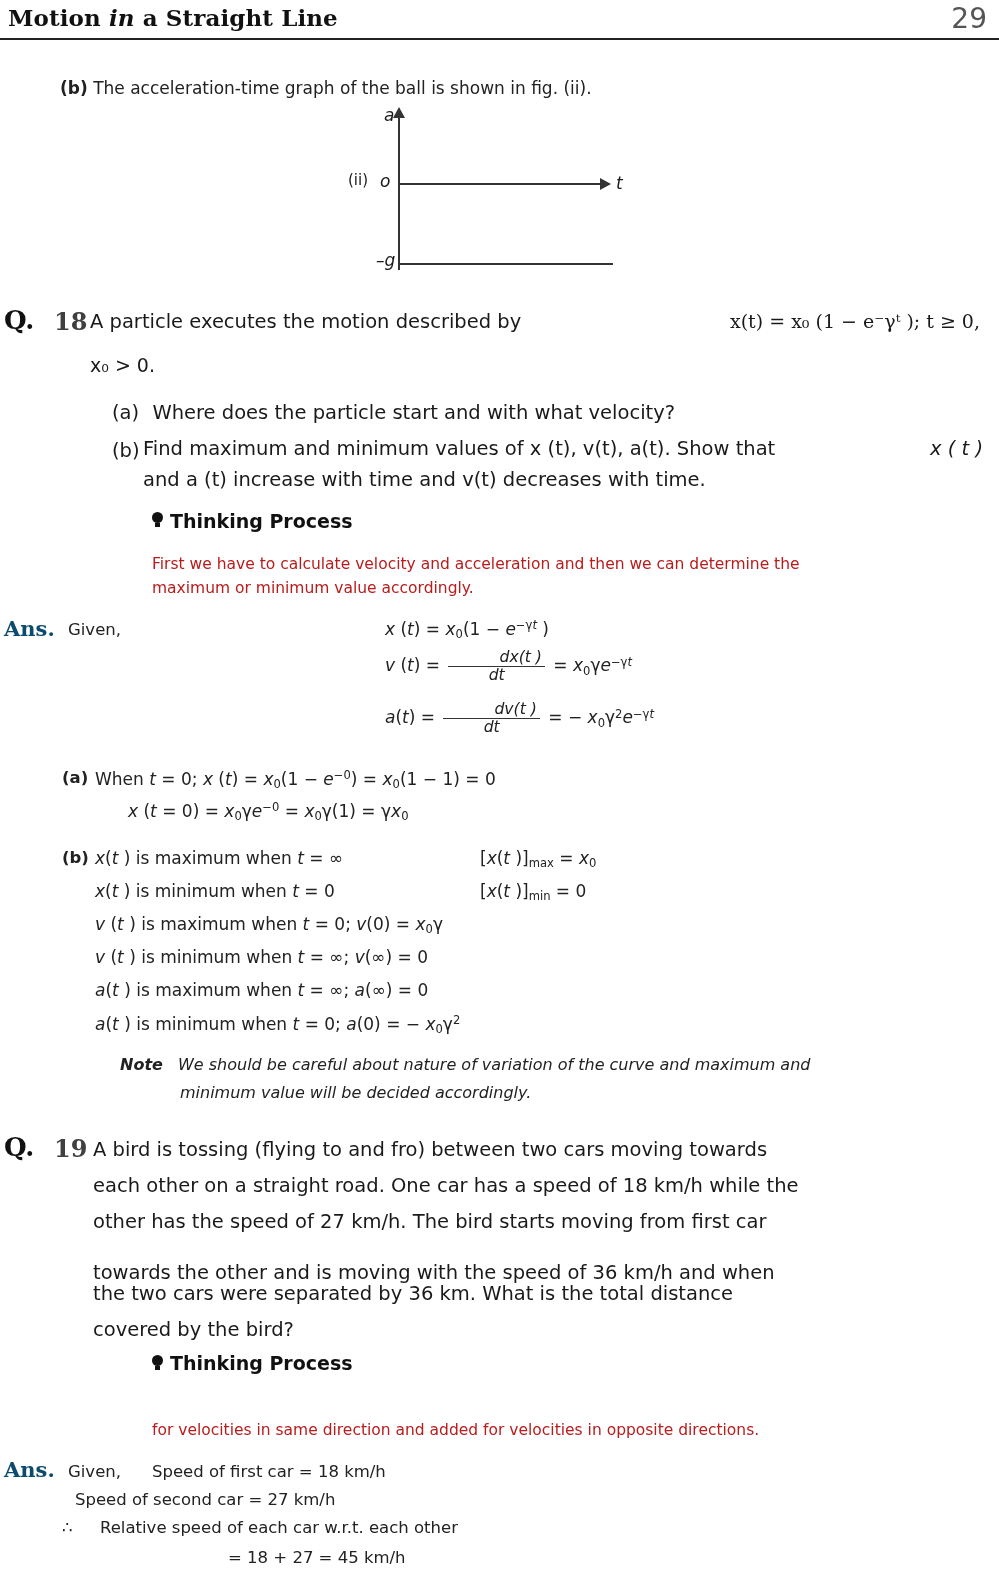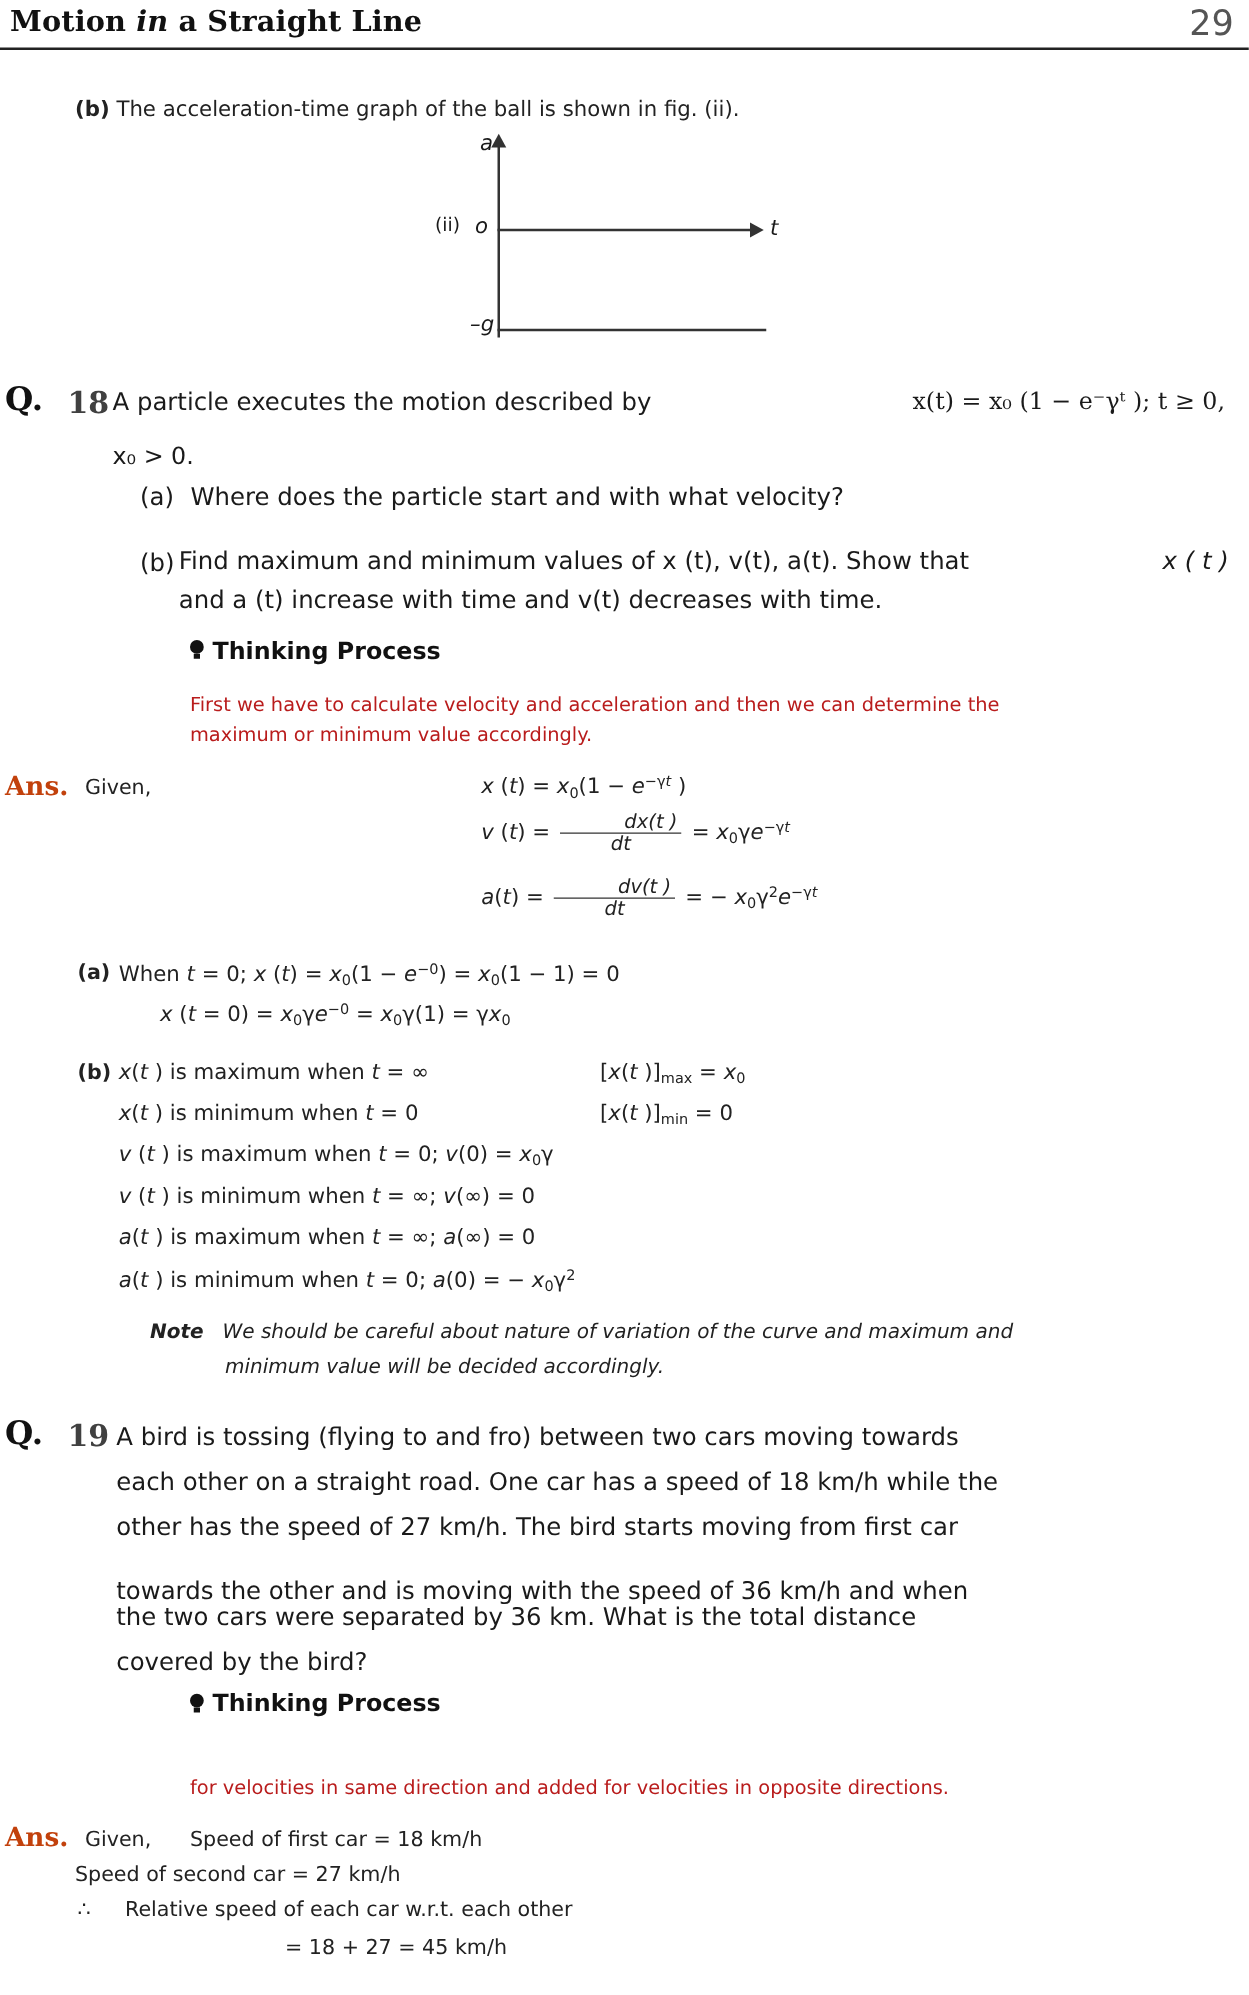--- a/index.html
+++ b/index.html
@@ -235,21 +235,21 @@
     line-height: 1.55;
   }
 
   
   .ans-label {
     position: absolute;
     left: 4px;
     font-family: "DejaVu Serif", serif;
     font-weight: bold;
     font-size: 21px;
-    color: #c2410c;
+    color: #0c4a6e;
   }
   .math {
     position: absolute;
     font-family: "DejaVu Sans", sans-serif;
     font-size: 17px;
     color: #222;
     white-space: nowrap;
   }
   .mi { font-style: italic; }
 
@@ -305,21 +305,21 @@
 
   <div class="q-mark" style="top:305px;">Q.</div>
   <div class="q-num" style="top:307px;">18</div>
 
   <div class="justify-line" style="left:90px; top:310px; width:890px;">
     <span>A   particle   executes   the   motion   described   by</span>
     <span class="serif" style="font-size:19px;">x(t) = x₀ (1 − e⁻γᵗ ); t ≥ 0,</span>
   </div>
   <div class="q-body serif" style="left:90px; top:352px; font-size:19px;">x₀ &gt; 0.</div>
 
-  <div class="q-body" style="left:112px; top:384px;">
+  <div class="q-body" style="left:112px; top:399px;">
     <span>(a)</span>
     <span style="margin-left:7px;">Where does the particle start and with what velocity?</span>
   </div>
 
   <div class="q-body" style="left:112px; top:437px;">
     <span>(b)</span>
   </div>
   <div class="justify-line" style="left:143px; top:437px; width:840px;">
     <span>Find  maximum  and  minimum  values  of  x (t), v(t), a(t). Show  that</span>
     <span class="ital">x ( t )</span>
@@ -415,18 +415,18 @@
   <div class="bulb" style="left:151px; top:1355px;">
     <div class="globe"></div>
       <div class="base"></div>
   </div>
   <div class="tp-header" style="left:170px; top:1352px;">Thinking Process</div>
   <div class="tp-text" style="left:152px; top:1418px;">for velocities in same direction and added for velocities in opposite directions.</div>
 
   <div class="ans-label" style="top:1457px;">Ans.</div>
   <div class="txt" style="left:68px; top:1462px;">Given,</div>
   <div class="txt" style="left:152px; top:1462px;">Speed of first car = 18 km/h</div>
-  <div class="txt" style="left:60px; top:1490px;">Speed of second car = 27 km/h</div>
+  <div class="txt" style="left:75px; top:1490px;">Speed of second car = 27 km/h</div>
   <div class="txt" style="left:62px; top:1518px;">∴</div>
   <div class="txt" style="left:100px; top:1518px;">Relative speed of each car w.r.t. each other</div>
   <div class="txt" style="left:228px; top:1548px;">= 18 + 27 = 45 km/h</div>
 
 </div>
 
 </body></html>

